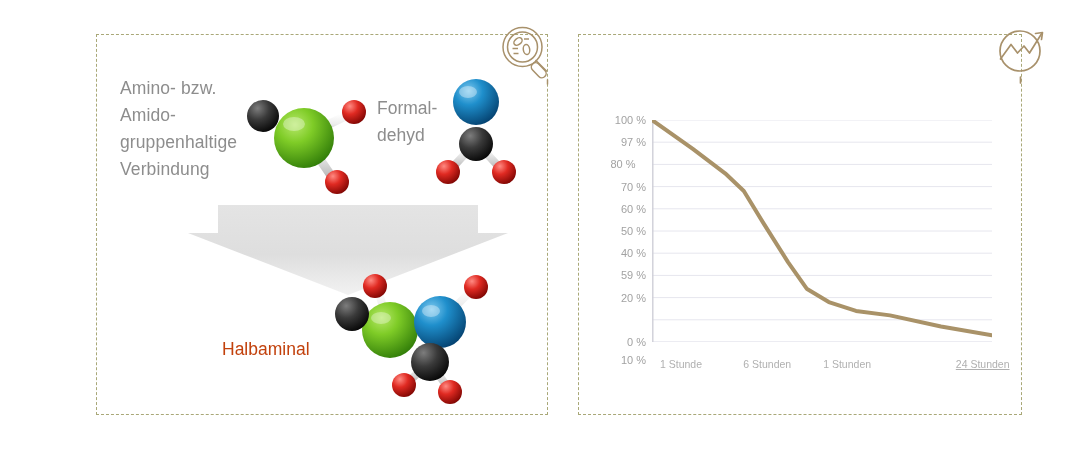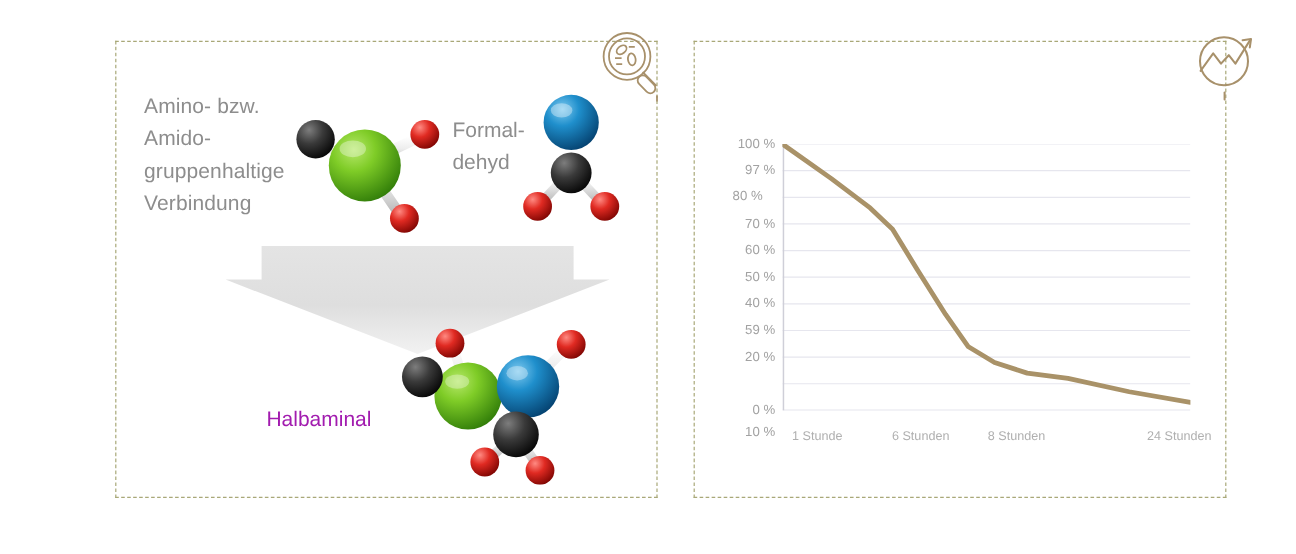--- a/index.html
+++ b/index.html
@@ -59,21 +59,21 @@
     font-size: 17.5px;
     line-height: 27px;
     color: #8d8d8d;
     white-space: pre-line;
   }
   #halbaminal-label {
     position: absolute;
     left: 222px;
     top: 339px;
     font-size: 17.5px;
-    color: #a21caf;
+    color: #c2410c;
   }
 
   
   #down-arrow {
     position: absolute;
     left: 188px;
     top: 205px;
     width: 320px;
     height: 90px;
   }
@@ -261,22 +261,22 @@
       <div class="ytick" style="top: 66.6px; right: 354px;">70 %</div>
       <div class="ytick" style="top: 88.8px; right: 354px;">60 %</div>
       <div class="ytick" style="top: 111px; right: 354px;">50 %</div>
       <div class="ytick" style="top: 133.2px; right: 354px;">40 %</div>
       <div class="ytick" style="top: 155.4px; right: 354px;">59 %</div>
       <div class="ytick" style="top: 177.6px; right: 354px;">20 %</div>
       <div class="ytick" style="top: 199.8px; right: 354px; margin-top: 40px;">10 %</div>
       <div class="ytick" style="top: 222px; right: 354px;">0 %</div>
       <div class="xtick" style="left: 60px; top: 238px;">1 Stunde</div>
       <div class="xtick" style="left: 143.3px; top: 238px;">6 Stunden</div>
-      <div class="xtick" style="left: 223.2px; top: 238px;">8 Stunden</div>
-      <div class="xtick" style="left: 355.8px; top: 238px;">24 Stunden</div>
+      <div class="xtick" style="left: 223.2px; top: 238px;">1 Stunden</div>
+      <div class="xtick" style="left: 355.8px; top: 238px; text-decoration: underline;">24 Stunden</div>
     </div>
 
   <svg id="icon-magnifier" class="corner-icon" viewBox="0 0 64 64">
     <g fill="none" stroke="#a8916b" stroke-width="1.5">
       <circle cx="25.5" cy="25" r="19.5"></circle>
       <circle cx="25.5" cy="25" r="15"></circle>
 
       <ellipse cx="21" cy="19.5" rx="4.6" ry="3.1" transform="rotate(-38 21 19.5)"></ellipse>
       <ellipse cx="29.5" cy="27.5" rx="3.2" ry="5" transform="rotate(-8 29.5 27.5)"></ellipse>
       <line x1="15.5" y1="26.5" x2="21" y2="26.5"></line>

